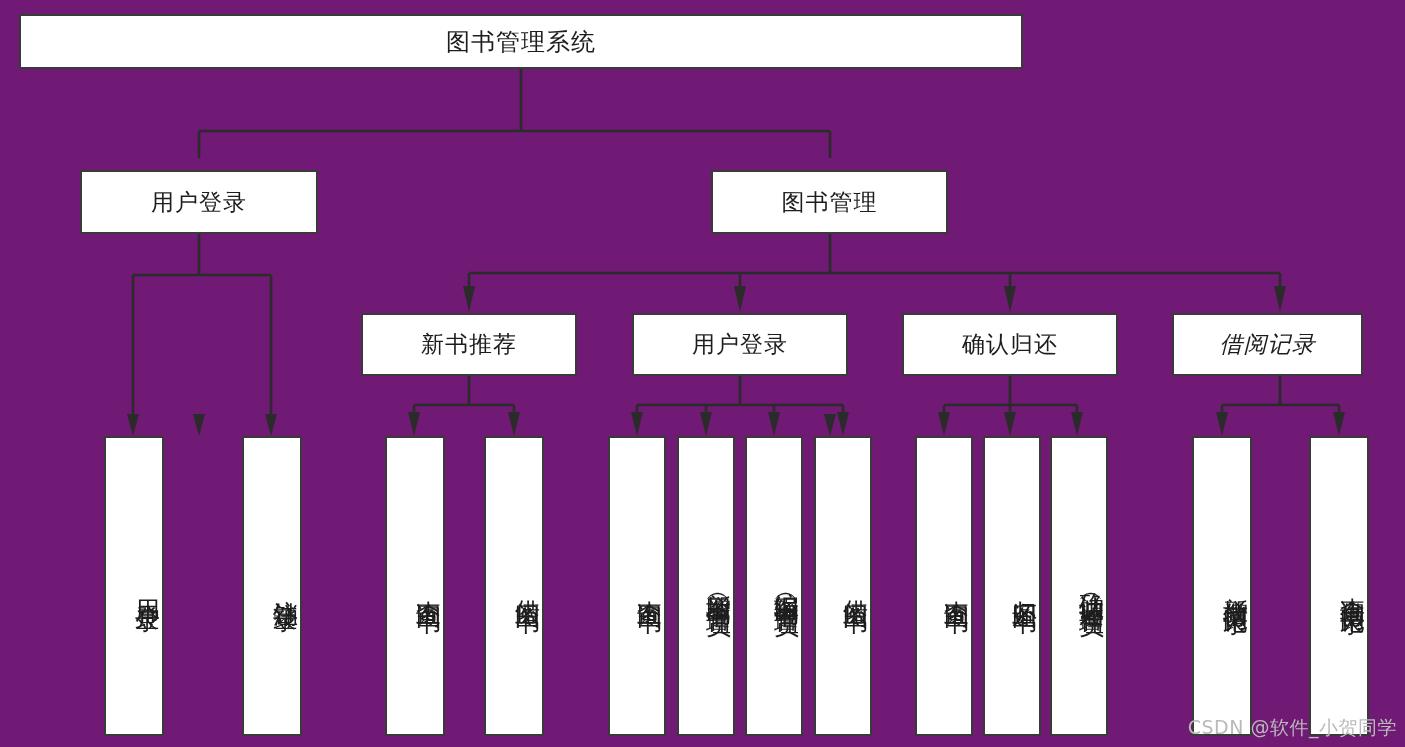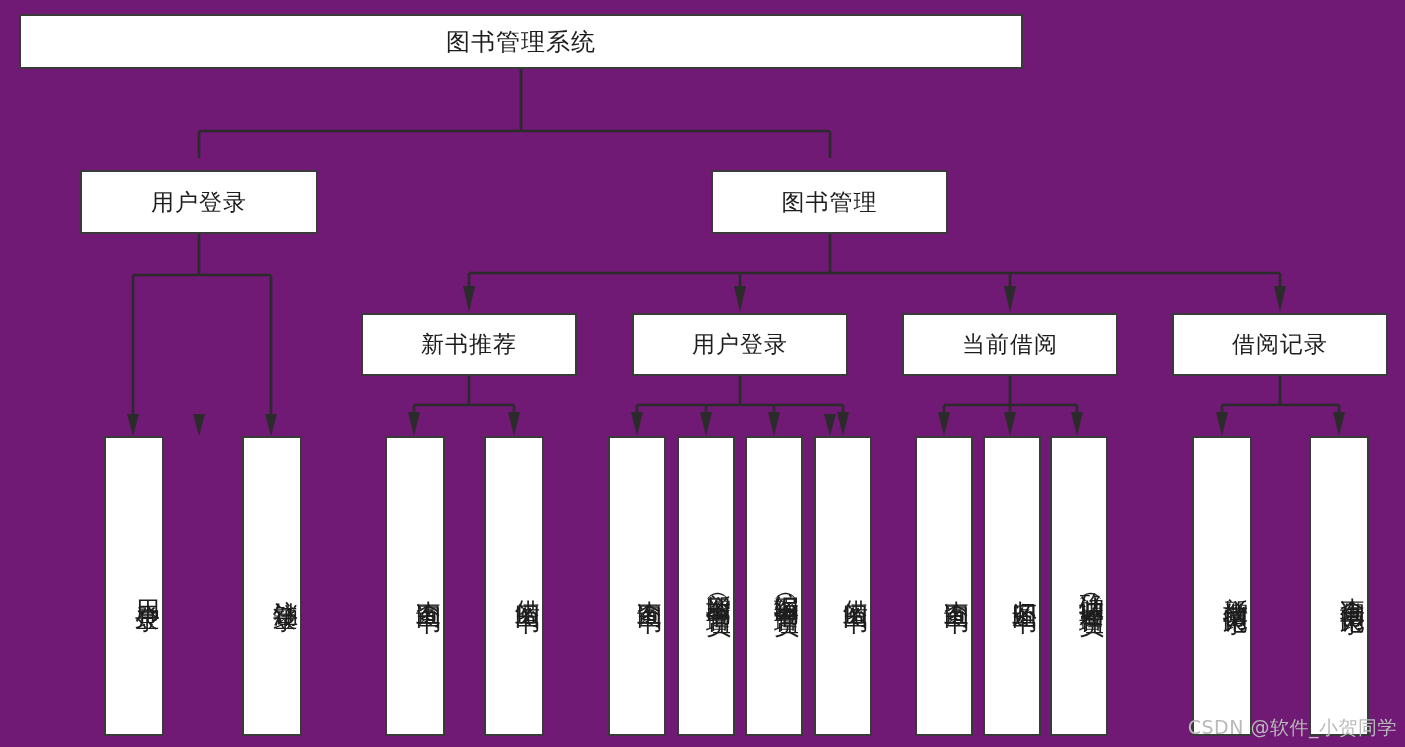--- a/index.html
+++ b/index.html
@@ -163,23 +163,23 @@
     <span>图书管理</span>
   </div>
 
   <div class="node horiz" style="left:361px; top:313px; width:216px; height:63px;">
     <span>新书推荐</span>
   </div>
   <div class="node horiz" style="left:632px; top:313px; width:216px; height:63px;">
     <span>用户登录</span>
   </div>
   <div class="node horiz" style="left:902px; top:313px; width:216px; height:63px;">
-    <span>当前借阅</span>
-  </div>
-  <div class="node horiz" style="left:1172px; top:313px; width:216px; height:63px;">
+    <span>确认归还</span>
+  </div>
+  <div class="node horiz" style="left:1172px; top:313px; width:191px; height:63px;font-style:italic;">
     <span>借阅记录</span>
   </div>
 
   <div class="node vert" style="left:104px; top:436px; width:60px; height:300px;">
     <span class="vlabel">用户登录</span>
   </div>
   <div class="node vert" style="left:242px; top:436px; width:60px; height:300px;">
     <span class="vlabel">注销登录</span>
   </div>
 

